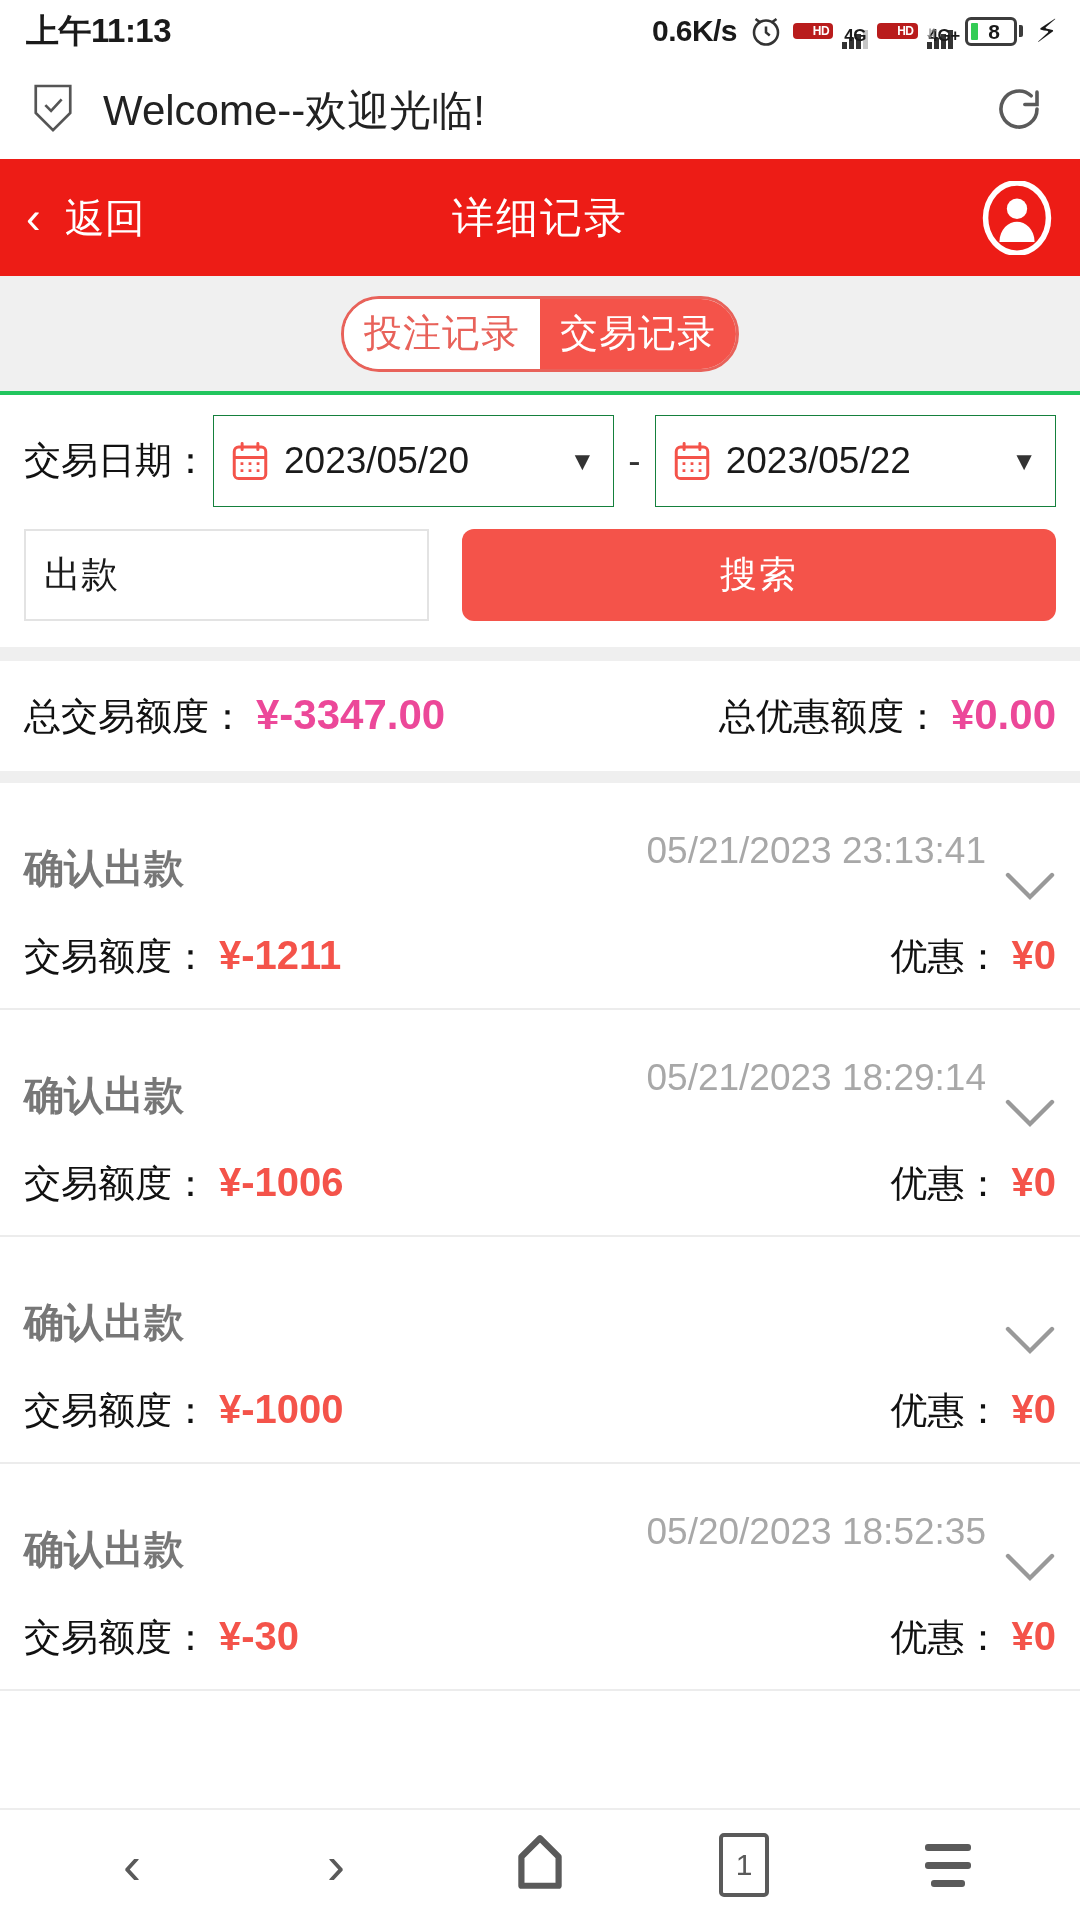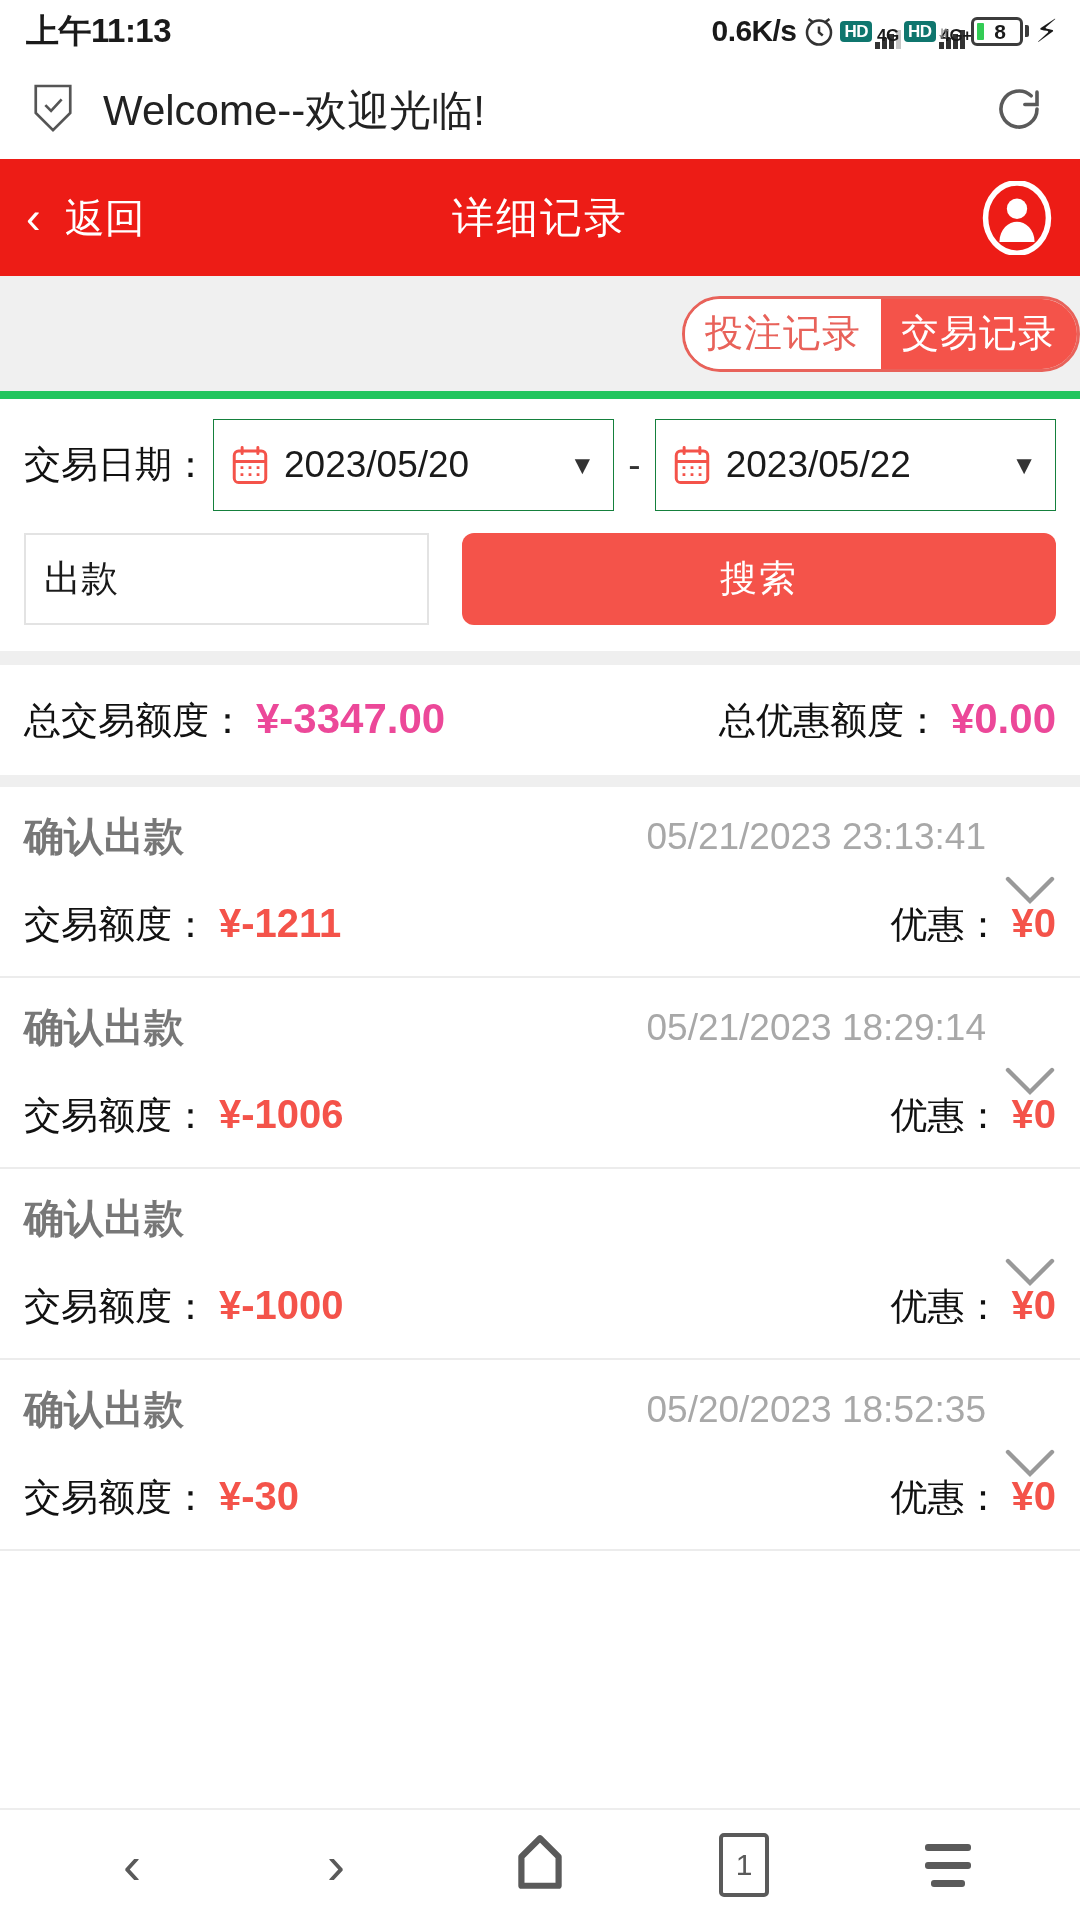--- a/index.html
+++ b/index.html
@@ -36,36 +36,36 @@
   }
   .status-time {
     font-size: 33px;
     font-weight: bold;
     letter-spacing: -0.5px;
     white-space: nowrap;
   }
   .status-right {
     display: flex;
     align-items: center;
-    gap: 3px;
+    gap: 9px;
   }
   .net-speed {
     font-size: 30px;
     font-weight: bold;
     letter-spacing: -0.6px;
     margin-right: 2px;
   }
   .alarm-icon svg { display: block; }
   .hd-badge {
-    background: #0f766e;
+    background: #b91c1c;
     color: #ffffff;
-    font-size: 17px;
+    font-size: 12px;
     font-weight: bold;
     border-radius: 4px;
-    padding: 2px 4px 2px 4px;
+    padding: 2px 4px 2px 20px;
     line-height: 1;
     letter-spacing: -0.5px;
   }
   .sig-group {
     display: flex;
     align-items: flex-end;
     gap: 1px;
     position: relative;
     height: 36px;
   }
@@ -210,22 +210,22 @@
     display: flex;
     align-items: center;
   }
 
   
   .tab-zone {
     flex: 0 0 115px;
     background: #f0f0f0;
     display: flex;
     align-items: center;
-    justify-content: flex-end;
-    border-bottom: 8px solid #22c55e;
+    justify-content: center;
+    border-bottom: 4px solid #22c55e;
   }
   .segment {
     display: flex;
     border-radius: 50px;
     overflow: hidden;
     border: 3px solid #E8625A;
     height: 76px;
     box-sizing: border-box;
   }
   .seg-btn {
@@ -365,20 +365,21 @@
   .tx-top {
     display: flex;
     align-items: center;
     justify-content: space-between;
     margin-bottom: 36px;
   }
   .tx-status {
     font-size: 40px;
     font-weight: bold;
     color: #777777;
+    margin-top: 36px;
   }
   .tx-time {
     font-size: 37px;
     color: #a8a8a8;
     margin-right: 70px;
   }
   .tx-bottom {
     display: flex;
     align-items: baseline;
     justify-content: space-between;

